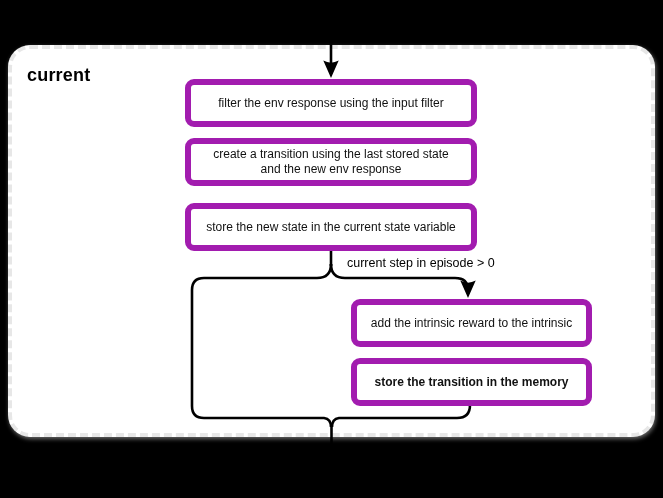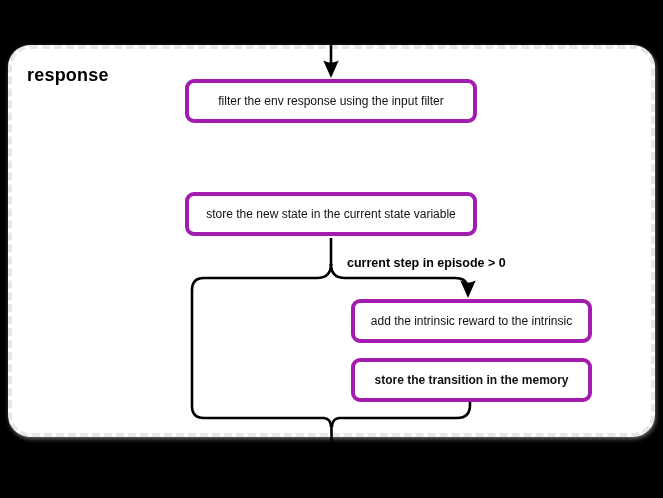--- a/index.html
+++ b/index.html
@@ -42,44 +42,44 @@
     position: absolute;
     left: 0;
     top: 0;
     width: 663px;
     height: 498px;
     pointer-events: none;
   }
   .node {
     position: absolute;
     box-sizing: border-box;
-    border: 4px solid #a21caf;
+    border: 6px solid #a21caf;
     border-radius: 9px;
     background: #ffffff;
     color: #111111;
     font-size: 12px;
     line-height: 15px;
     display: flex;
     align-items: center;
     justify-content: center;
     text-align: center;
     padding: 18px 12px;
   }
   #node-filter          { left: 185px; top: 79px;  width: 292px; height: 39px; }
   #node-create          { left: 185px; top: 138px; width: 292px; height: 40px; }
-  #node-store-state     { left: 185px; top: 192px; width: 292px; height: 39px; }
+  #node-store-state     { left: 185px; top: 203px; width: 292px; height: 39px; }
   #node-add-reward      { left: 351px; top: 299px; width: 241px; height: 39px; }
   #node-store-transition{ left: 351px; top: 358px; width: 241px; height: 39px; font-weight: bold; }
   .condition-label {
     position: absolute;
     left: 347px;
     top: 256px;
     width: 170px;
     font-size: 12.5px;
-    font-weight: bold;
+    font-weight: normal;
     color: #000000;
     white-space: nowrap;
   }
 </style>
 </head>
 <body>
 
 <div class="stage">
 
   <div class="panel"></div>
@@ -100,24 +100,25 @@
       <path d="M331.5 423 L331.5 449"></path>
     </g>
     <g fill="#000000" stroke="none">
 
       <path d="M331 78 L323.3 60.5 Q331 64.8 338.7 60.5 Z"></path>
 
       <path d="M468 298 L460.3 280.5 Q468 284.8 475.7 280.5 Z"></path>
     </g>
   </svg>
 
-  <div class="title">response</div>
+  <div class="title">current</div>
 
   <div class="node" id="node-filter">filter the env response using the input filter</div>
 
+  <div class="node" id="node-create">create a transition using the last stored state and the new env response</div>
 
   <div class="node" id="node-store-state">store the new state in the current state variable</div>
 
   <div class="node" id="node-add-reward">add the intrinsic reward to the intrinsic</div>
 
   <div class="node" id="node-store-transition">store the transition in the memory</div>
 
   <div class="condition-label">current step in episode &gt; 0</div>
 
 </div>

